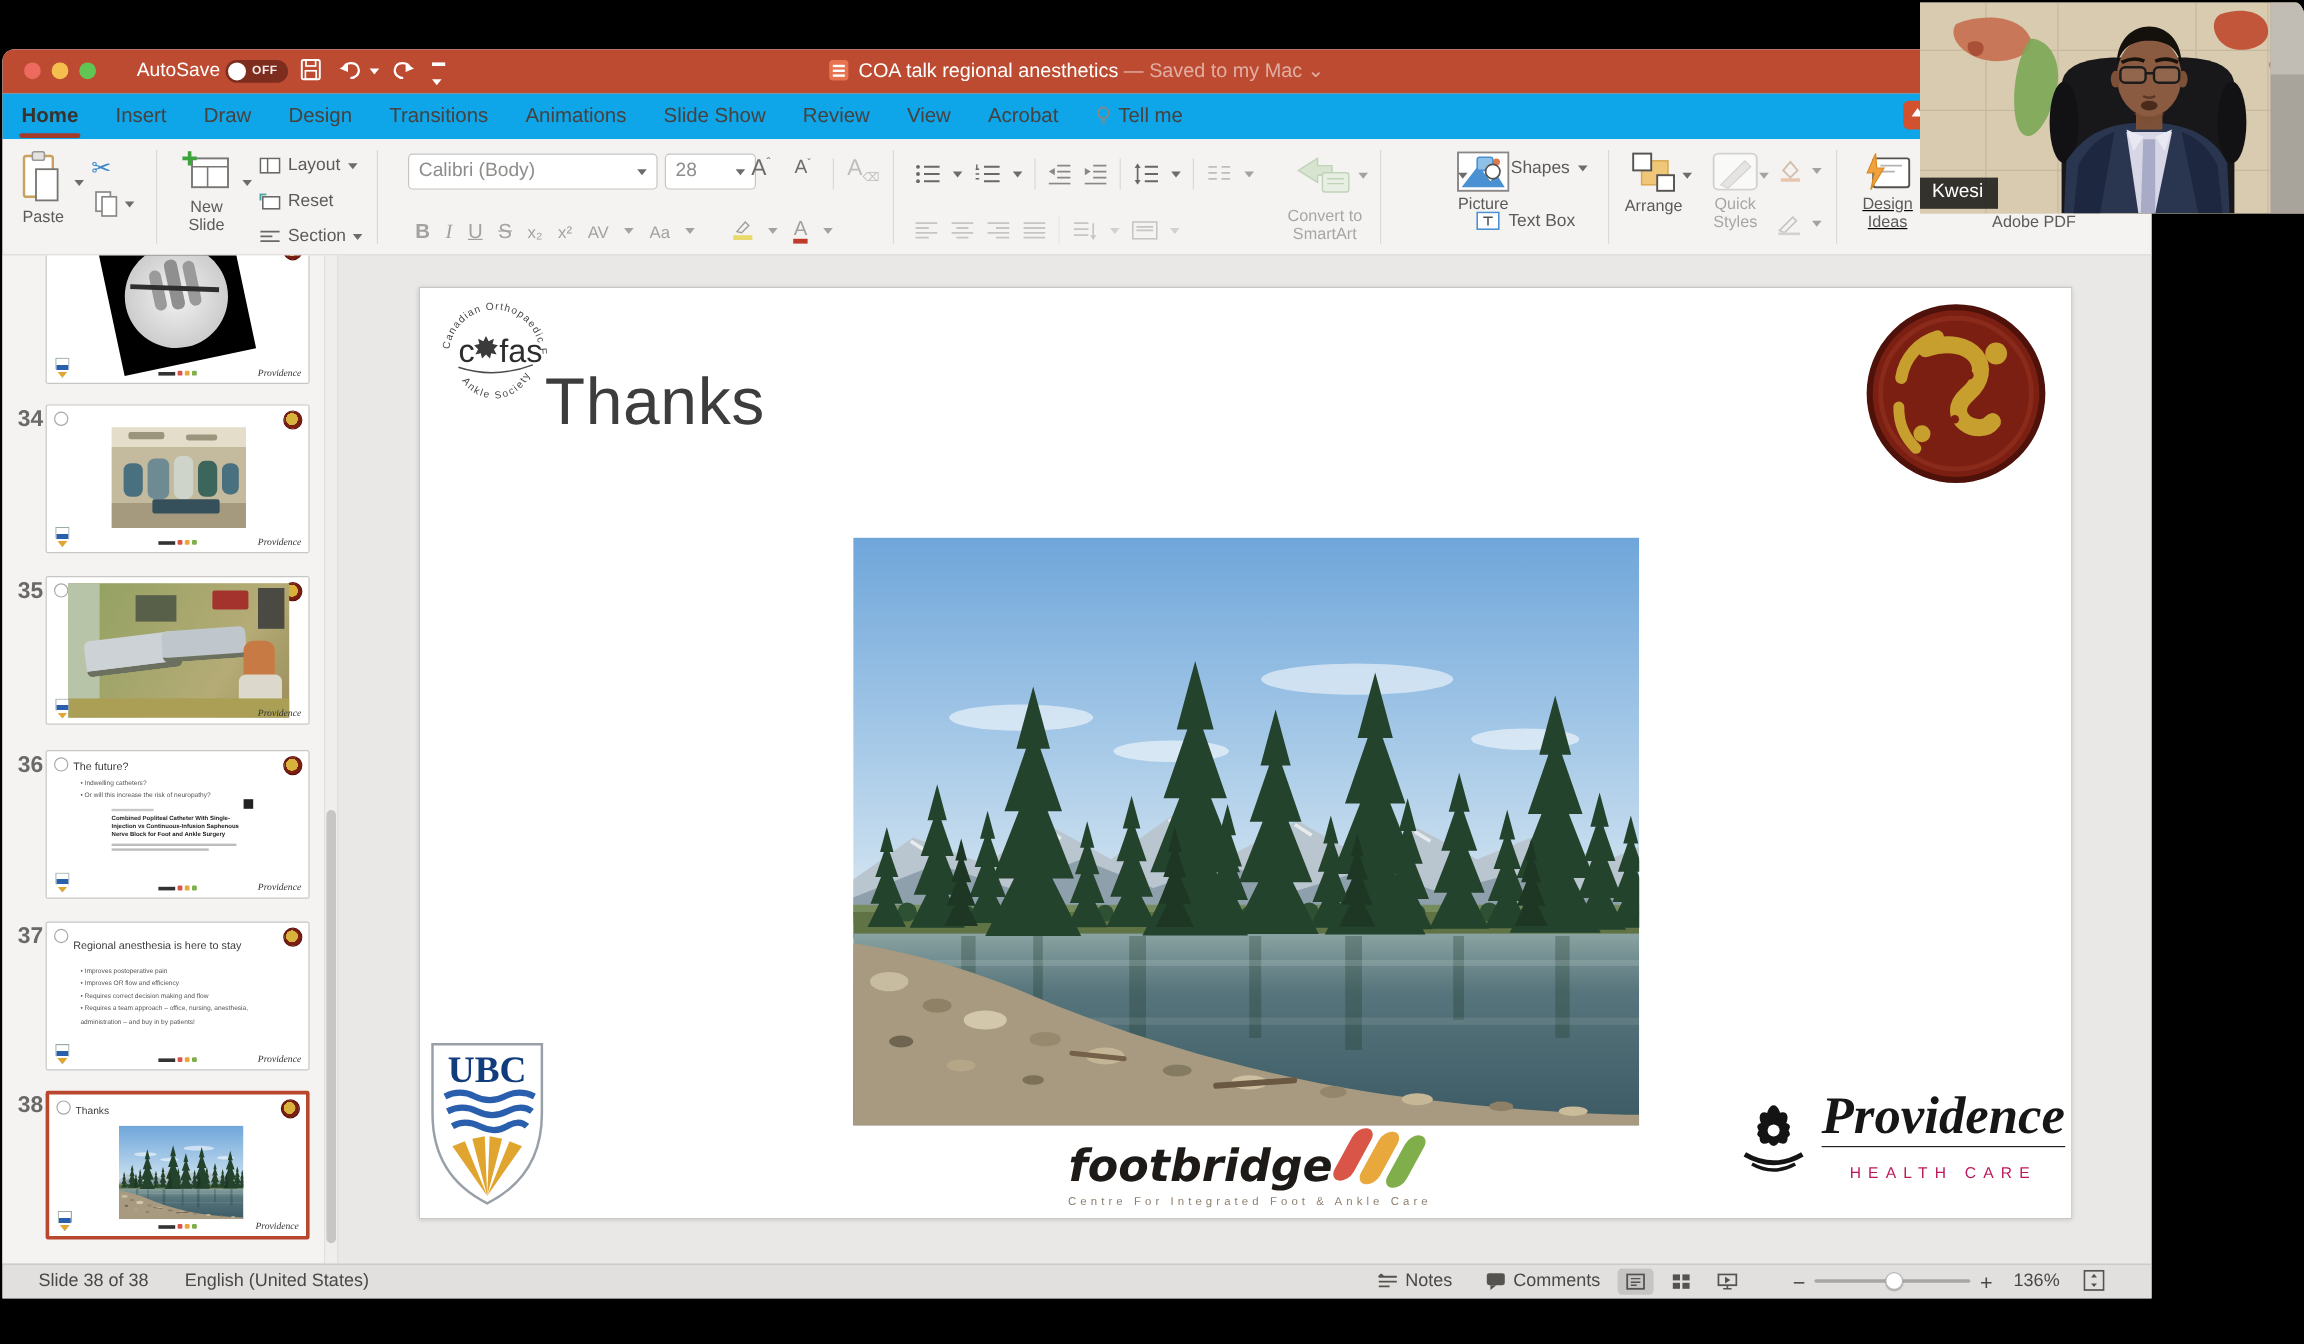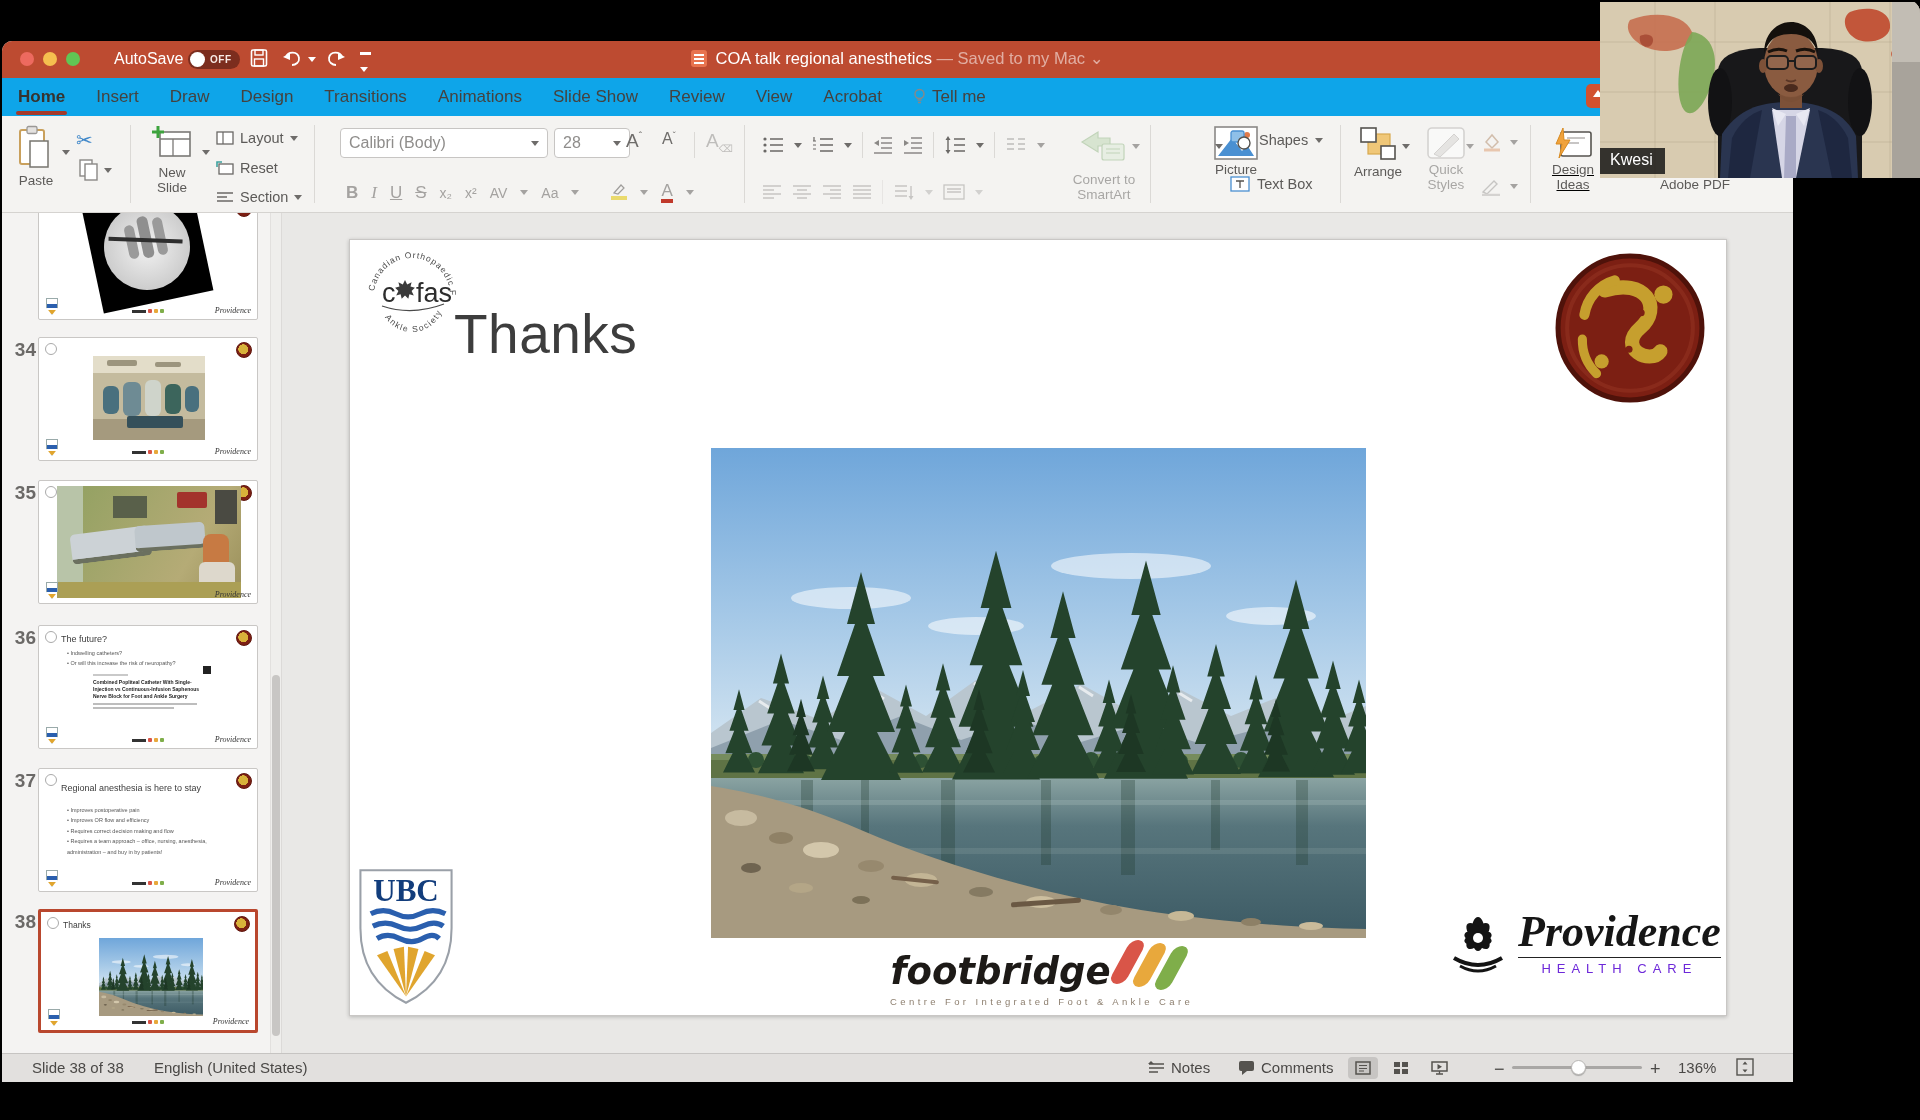--- a/index.html
+++ b/index.html
@@ -108,22 +108,22 @@
   .fb-arcs{display:flex;gap:5px;margin-left:4px;}
   .fb-arcs b{width:17px;height:44px;border-radius:9px;transform:skewX(-22deg) rotate(8deg);display:block;}
   .fb-a1{background:#d95548;} .fb-a2{background:#e8a83c;margin-top:3px;} .fb-a3{background:#7fae4a;margin-top:6px;}
   .fb-sub{margin-top:6px;font-size:9.5px;letter-spacing:3.4px;color:#8d7f6f;white-space:nowrap;}
 
   
   .prov{position:absolute;left:1096px;top:668px;width:290px;display:flex;align-items:center;}
   .prov-text{margin-left:8px;}
   .prov-word{font-family:"Liberation Serif",serif;font-style:italic;font-weight:600;font-size:44px;
              color:#161616;line-height:1;}
-  .prov-sub{margin-top:3px;border-top:1.5px solid #222;padding-top:3px;font-size:13px;letter-spacing:6px;
-            color:#6d28d9;text-align:center;white-space:nowrap;}
+  .prov-sub{margin-top:3px;border-top:1.5px solid #222;padding-top:14px;font-size:13px;letter-spacing:6px;
+            color:#be185d;text-align:center;white-space:nowrap;}
 
   
   .statusbar{position:absolute;left:0;top:1012px;width:100%;height:29px;background:#e2e0de;
              border-top:1px solid #c6c4c2;font-size:15px;color:#4a4846;}
   .sb-item{position:absolute;top:5px;white-space:nowrap;display:flex;align-items:center;gap:6px;}
   .viewbtn{width:30px;height:22px;display:flex;align-items:center;justify-content:center;border-radius:4px;}
   .viewbtn.sel{background:#c7c5c3;}
   .zoom-track{width:130px;height:3px;background:#a9a7a5;border-radius:2px;position:relative;}
   .zoom-handle{position:absolute;left:45%;top:-6px;width:15px;height:15px;border-radius:50%;
                background:#fff;border:1px solid #b9b7b5;box-shadow:0 1px 1px rgba(0,0,0,.25);}

